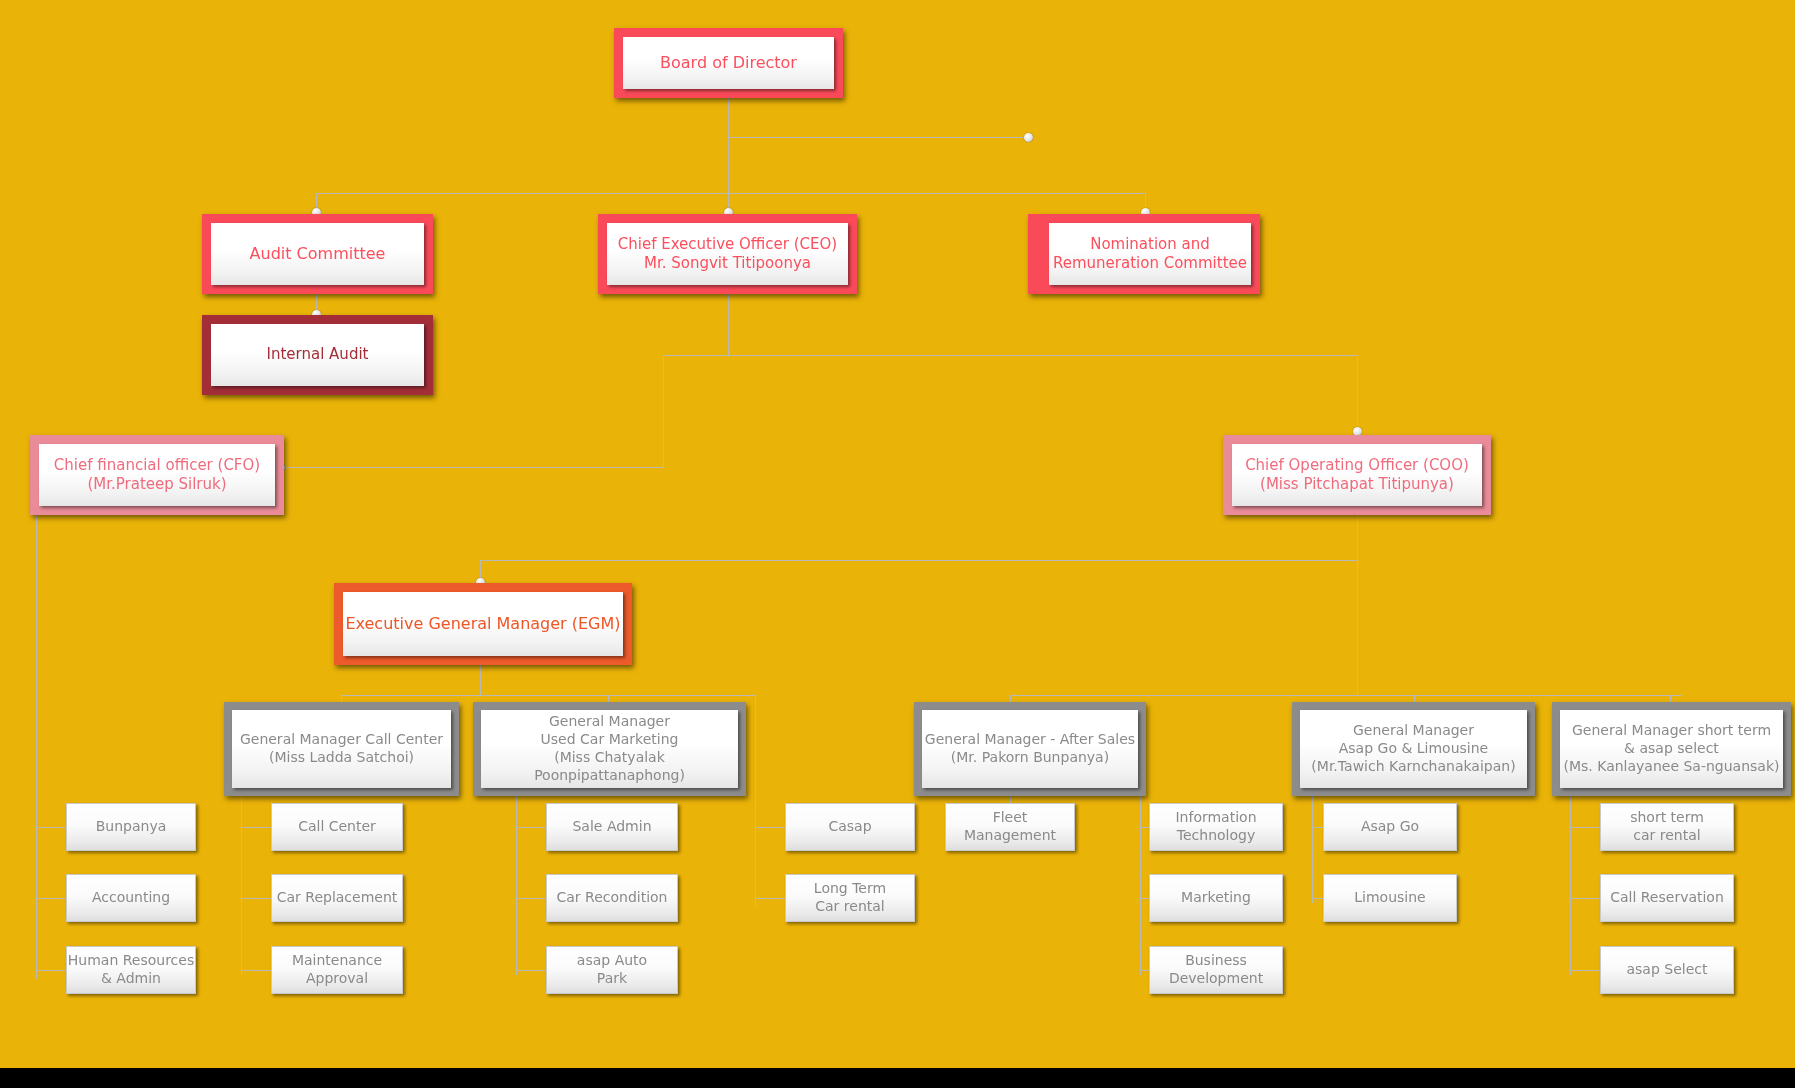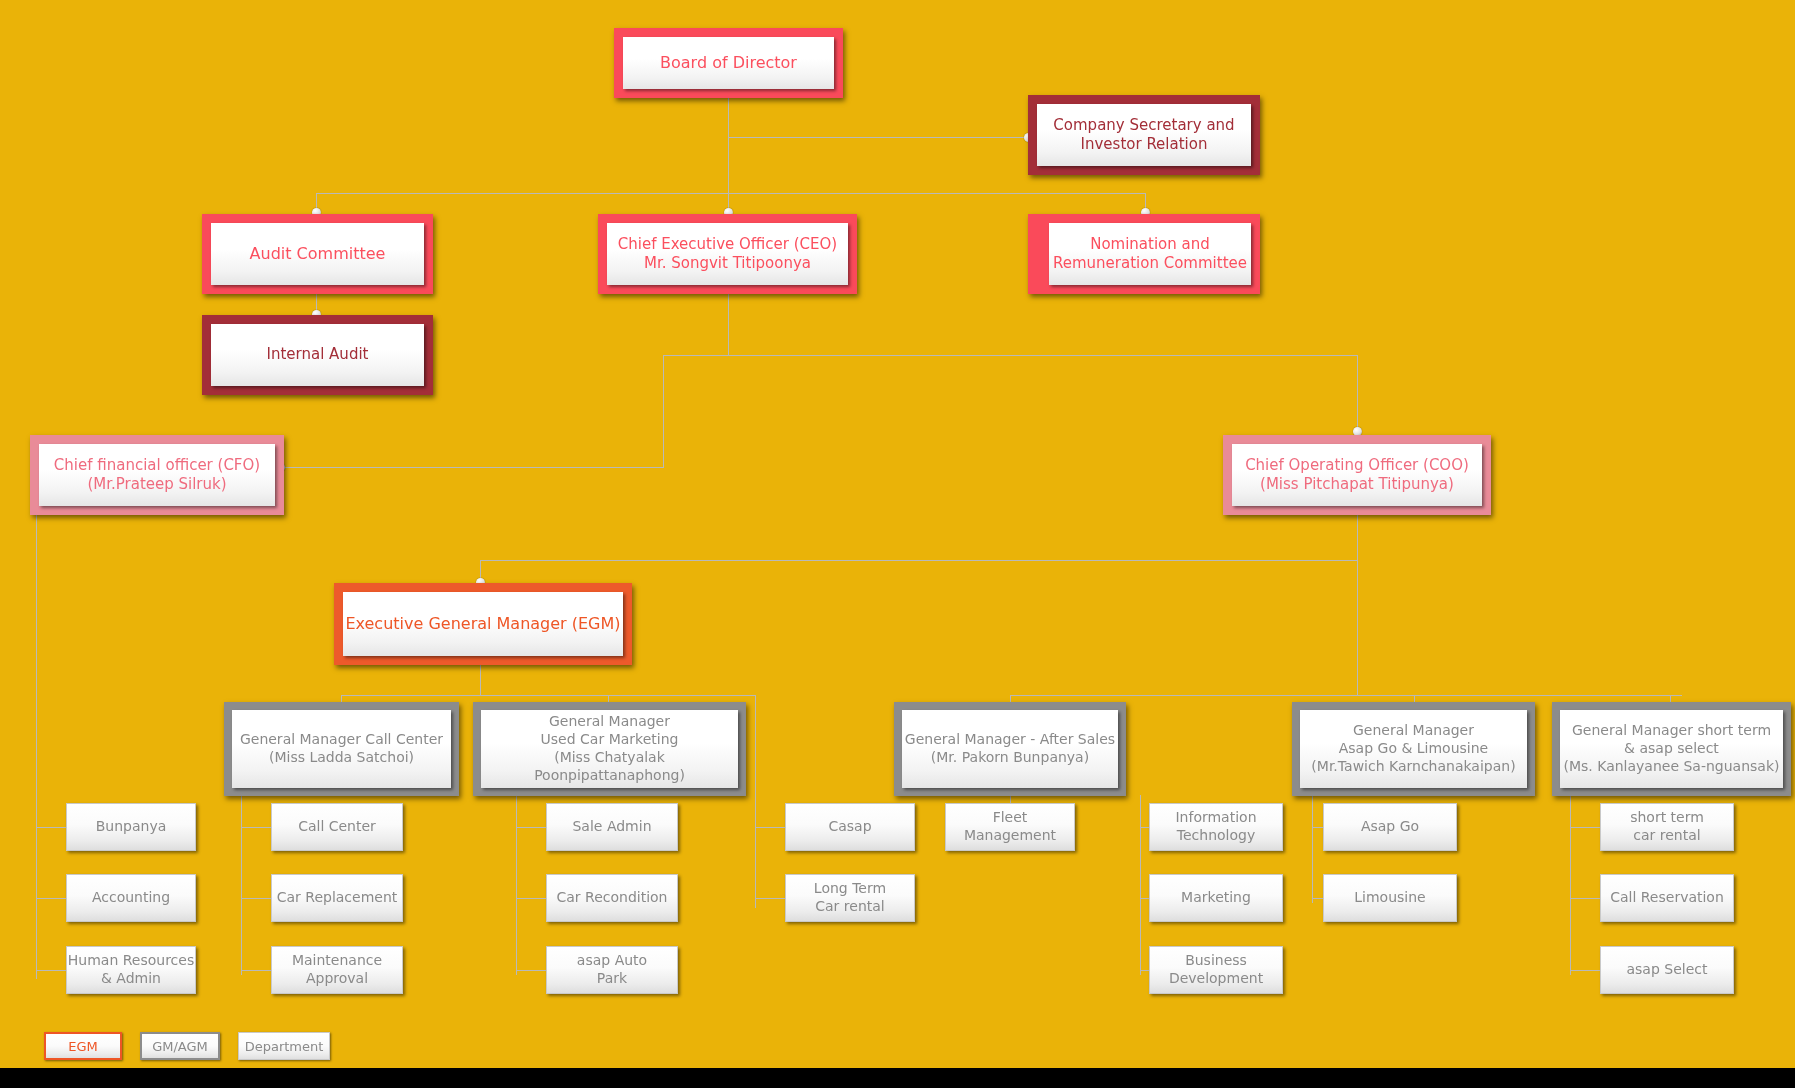--- a/index.html
+++ b/index.html
@@ -172,24 +172,20 @@
 
   <div class="line v" style="left:1570px; top:795px; height:180px;"></div>
   <div class="line h" style="left:1570px; top:827px; width:30px;"></div>
   <div class="line h" style="left:1570px; top:898px; width:30px;"></div>
   <div class="line h" style="left:1570px; top:970px; width:30px;"></div>
 
   <div class="node t-red" style="left:614px; top:28px; width:229px; height:70px; font-size:16px;">
     <div class="inner">Board of Director</div>
   </div>
 
-  <div class="node t-maroon" style="left:1028px; top:95px; width:232px; height:80px; font-size:15px;">
-    <div class="inner">Company Secretary and
-Investor Relation</div>
-  </div>
 
   <div class="node t-red" style="left:202px; top:214px; width:231px; height:80px; font-size:16px;">
     <div class="inner">Audit Committee</div>
   </div>
 
   <div class="node t-red" style="left:598px; top:214px; width:259px; height:80px; font-size:15px;">
     <div class="inner">Chief Executive Officer (CEO)
 Mr. Songvit Titipoonya</div>
   </div>
 
@@ -220,21 +216,21 @@
     <div class="inner">General Manager Call Center
 (Miss Ladda Satchoi)</div>
   </div>
 
   <div class="node t-grey" style="left:473px; top:702px; width:273px; height:94px; font-size:14px;">
     <div class="inner">General Manager
 Used Car Marketing
 (Miss Chatyalak Poonpipattanaphong)</div>
   </div>
 
-  <div class="node t-grey" style="left:894px; top:702px; width:232px; height:94px; font-size:14px;">
+  <div class="node t-grey" style="left:914px; top:702px; width:232px; height:94px; font-size:14px;">
     <div class="inner">General Manager - After Sales
 (Mr. Pakorn Bunpanya)</div>
   </div>
 
   <div class="node t-grey" style="left:1292px; top:702px; width:243px; height:94px; font-size:14px;">
     <div class="inner">General Manager
 Asap Go &amp; Limousine
 (Mr.Tawich Karnchanakaipan)</div>
   </div>
 
@@ -313,25 +309,14 @@
     <span>short term
 car rental</span>
   </div>
   <div class="node t-dept" style="left:1600px; top:874px; width:134px; height:48px; font-size:14px;">
     <span>Call Reservation</span>
   </div>
   <div class="node t-dept" style="left:1600px; top:946px; width:134px; height:48px; font-size:14px;">
     <span>asap Select</span>
   </div>
 
-  <div id="legend">
-    <div class="lg egm">
-      <span>EGM</span>
-    </div>
-    <div class="lg gm">
-      <span>GM/AGM</span>
-    </div>
-    <div class="lg dept">
-      <span>Department</span>
-    </div>
-  </div>
 
 </div>
 
 </body></html>

